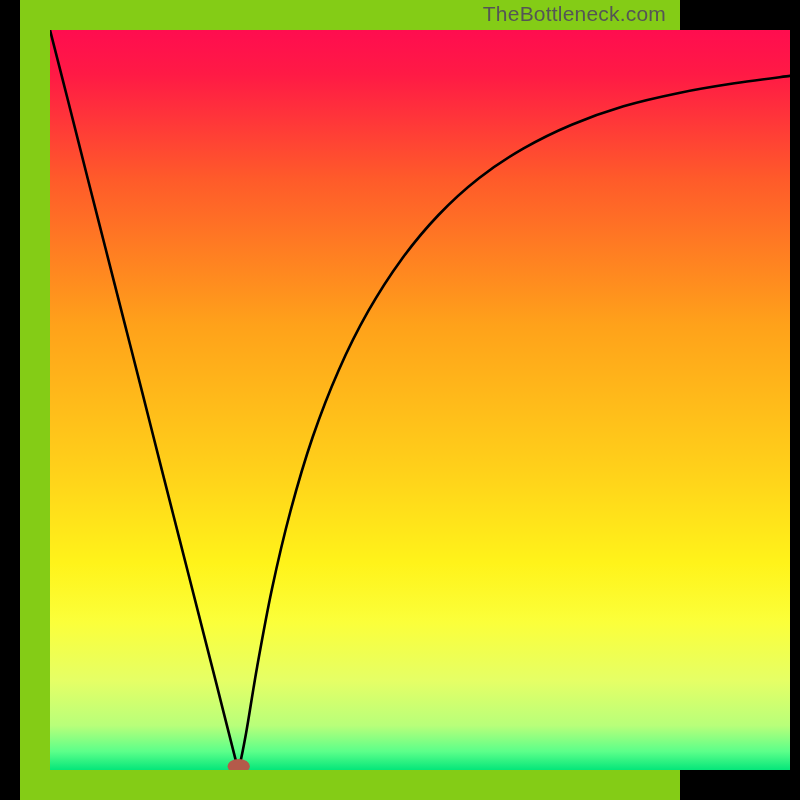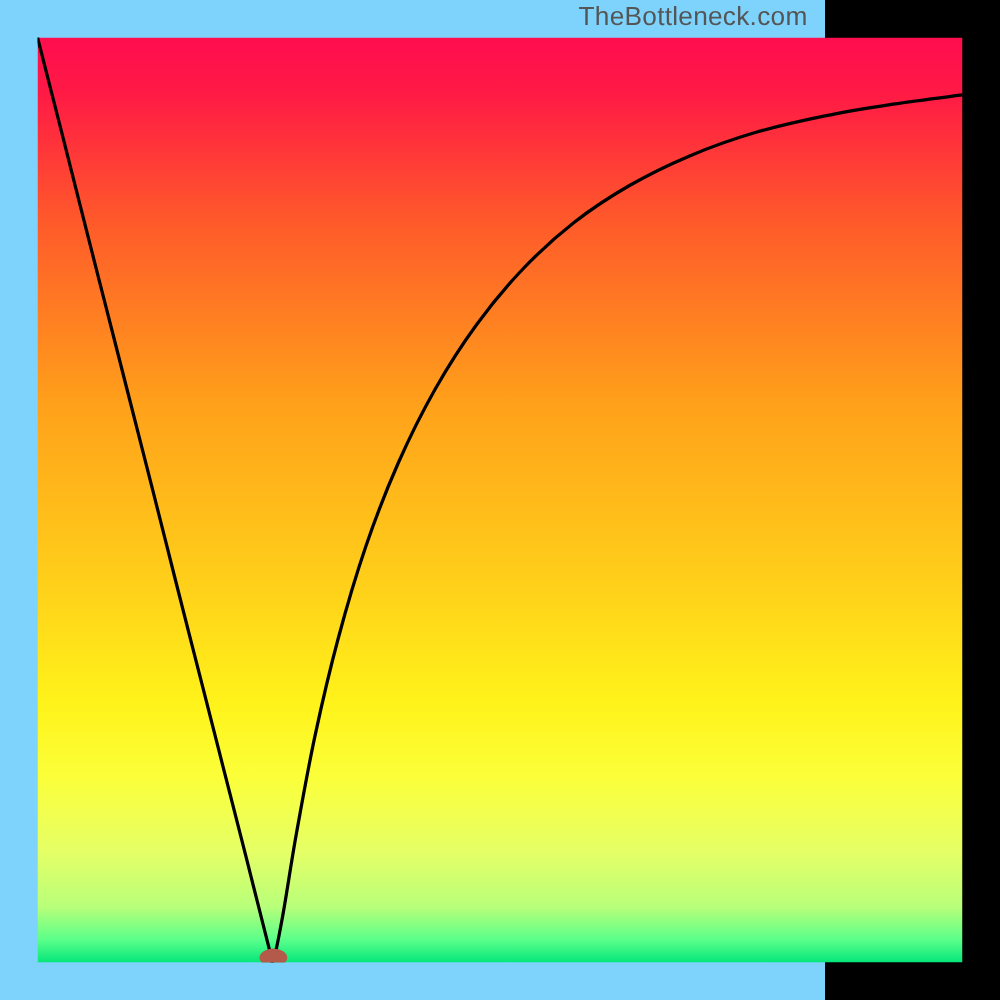--- a/index.html
+++ b/index.html
@@ -8,21 +8,22 @@
     width: 800px;
     height: 800px;
     overflow: hidden;
     background: #000;
     font-family: Arial, Helvetica, sans-serif;
   }
   .frame {
     position: relative;
     width: 660px;
     height: 800px;
-    background: #7dd3fc;
+    background: #84cc16;
+    margin-left: 20px;
   }
   .watermark {
     position: absolute;
     top: 2px;
     right: 14px;
     color: #555;
     font-size: 21px;
     font-weight: 500;
     letter-spacing: 0.2px;
     user-select: none;

